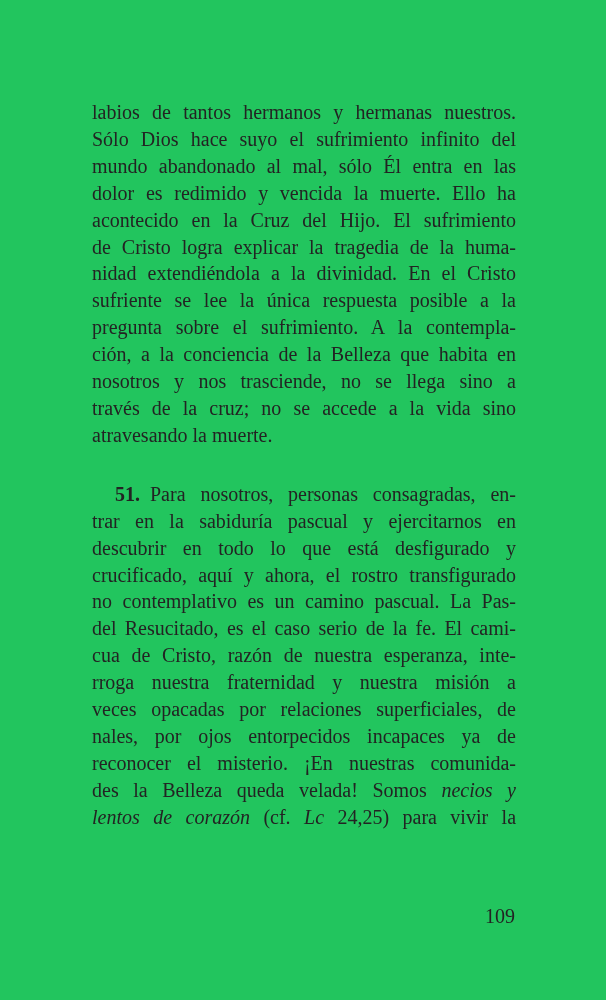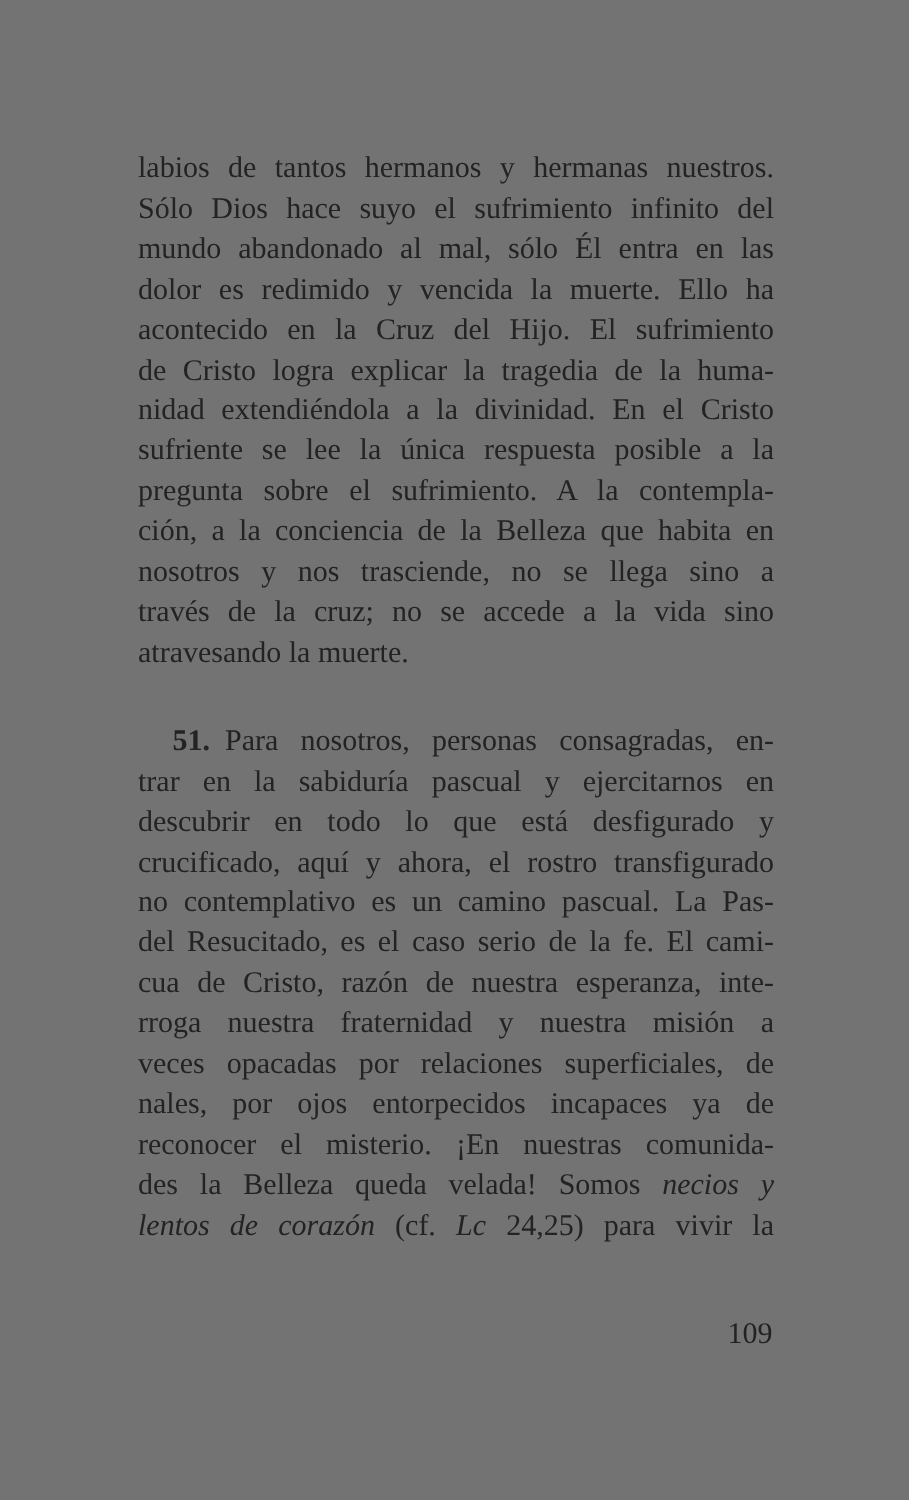--- a/index.html
+++ b/index.html
@@ -7,21 +7,21 @@
   body {
     position: relative;
     background: #ffffff;
     font-family: "Liberation Serif", serif;
     color: #232323;
     overflow: hidden;
   }
   .book-page {
     position: absolute;
     inset: 0;
-    background: #737373;
+    background: #22c55e;
   }
   .text-block {
     position: absolute;
     left: 92px;
     top: 99px;
     width: 424px;
     font-size: 20px;
     line-height: 26.9px;
   }
   .paragraph + .paragraph { margin-top: 32px; }
@@ -31,21 +31,21 @@
   }
   .line.no-just {
     text-align: right;
     text-align-last: left;
   }
   .line.indent { padding-left: 23px; }
   .run-bold { font-weight: bold; }
   .run-italic { font-style: italic; }
   .page-number {
     position: absolute;
-    top: 876px;
+    top: 903px;
     right: 91px;
     font-size: 20px;
     line-height: 26.9px;
     text-align: right;
     margin-left: 32px;
   }
 </style>
 </head>
 <body>
 

